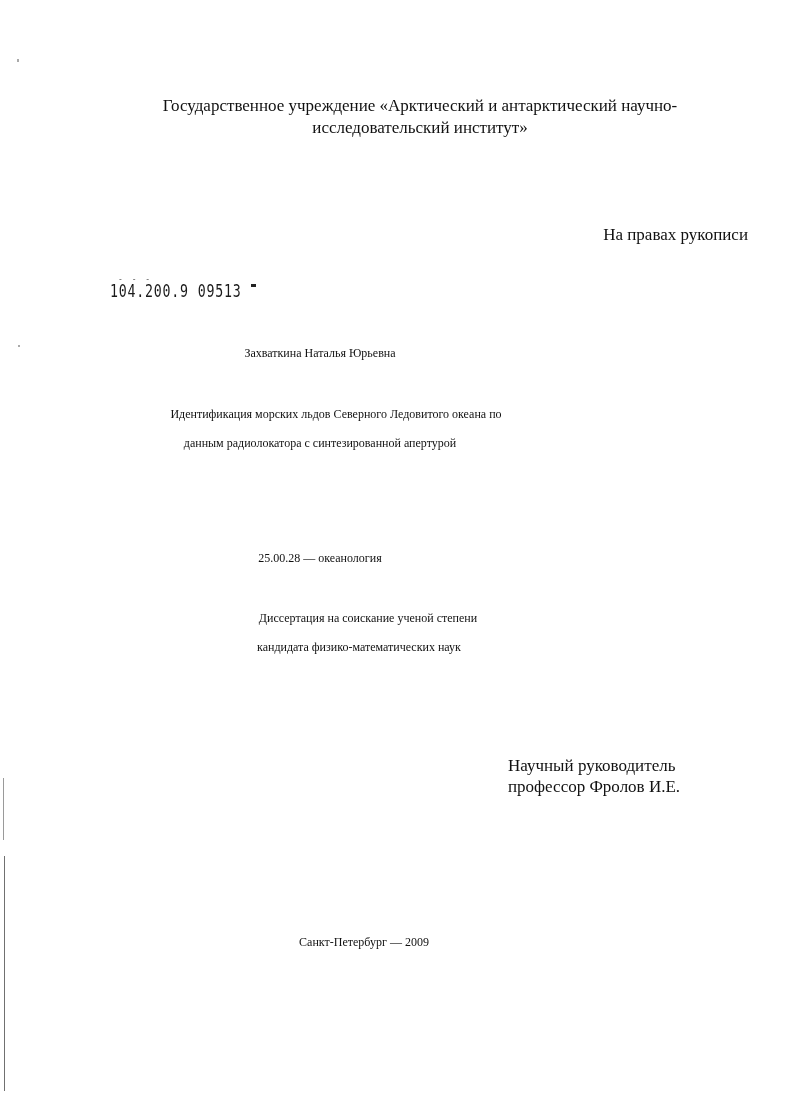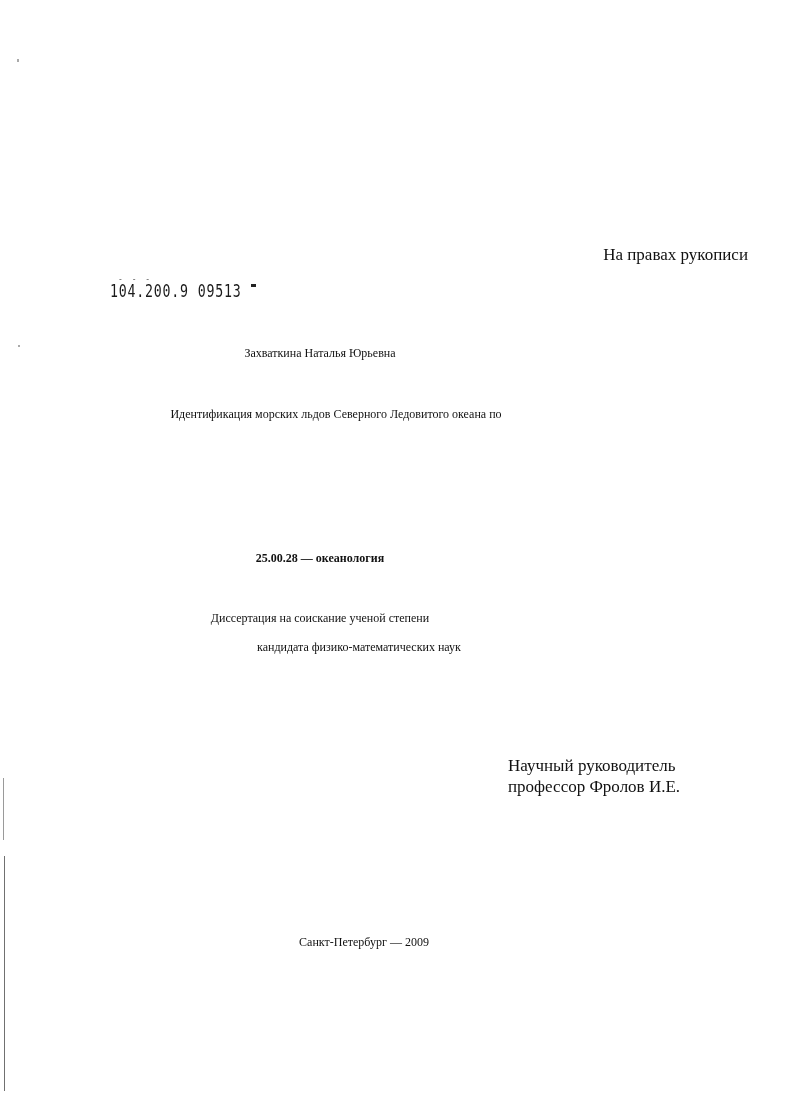--- a/index.html
+++ b/index.html
@@ -38,21 +38,21 @@
       top: 95px;
       text-align: center;
       font-size: 17px;
       line-height: 22px;
     }
     .institution span { display: block; }
     .rights {
       position: absolute;
       left: 560px;
       width: 188px;
-      top: 244px;
+      top: 224px;
       text-align: right;
       font-size: 17px;
       line-height: 22px;
       white-space: nowrap;
     }
     .stamp {
       position: absolute;
       left: 110px;
       top: 281px;
       font-family: "DejaVu Sans Mono", "Liberation Mono", monospace;
@@ -104,34 +104,39 @@
 </head>
 <body>
 
 <div class="page">
 
   <div class="scan-speck" style="left:17px; top:59px;"></div>
   <div class="scan-speck" style="left:18px; top:345px; height:2px;"></div>
   <div class="scan-line" style="left:3px; top:778px; height:62px;"></div>
   <div class="scan-line" style="left:4px; top:856px; height:235px; background:#707070;"></div>
 
+  <div class="institution">
+    <span>Государственное учреждение «Арктический и антарктический научно-</span>
+    <span>исследовательский институт»</span>
+  </div>
 
   <div class="rights">На правах рукописи</div>
 
   <div class="stamp-dots">- - -</div>
   <div class="stamp">104.200.9 09513</div>
   <div class="stamp-mark"></div>
 
   <div class="center-line" style="top:342px;">Захваткина Наталья Юрьевна</div>
 
   <div class="center-line" style="top:403px;padding-left:16px;">Идентификация морских льдов Северного Ледовитого океана по</div>
+  <div class="center-line" style="top:432px;">данным радиолокатора с синтезированной апертурой</div>
 
-  <div class="center-line" style="top:547px;font-weight:bold;">25.00.28 — океанология</div>
+  <div class="center-line" style="top:547px;">25.00.28 — океанология</div>
 
-  <div class="center-line" style="top:607px;">Диссертация на соискание ученой степени</div>
+  <div class="center-line" style="top:607px;margin-left:48px;">Диссертация на соискание ученой степени</div>
   <div class="center-line" style="top:636px;padding-left:39px;">кандидата физико-математических наук</div>
 
   <div class="supervisor">
     <span>Научный руководитель</span>
     <span>профессор Фролов И.Е.</span>
   </div>
 
   <div class="center-line" style="top:931px;margin-left:44px;">Санкт-Петербург — 2009</div>
 
 </div>

